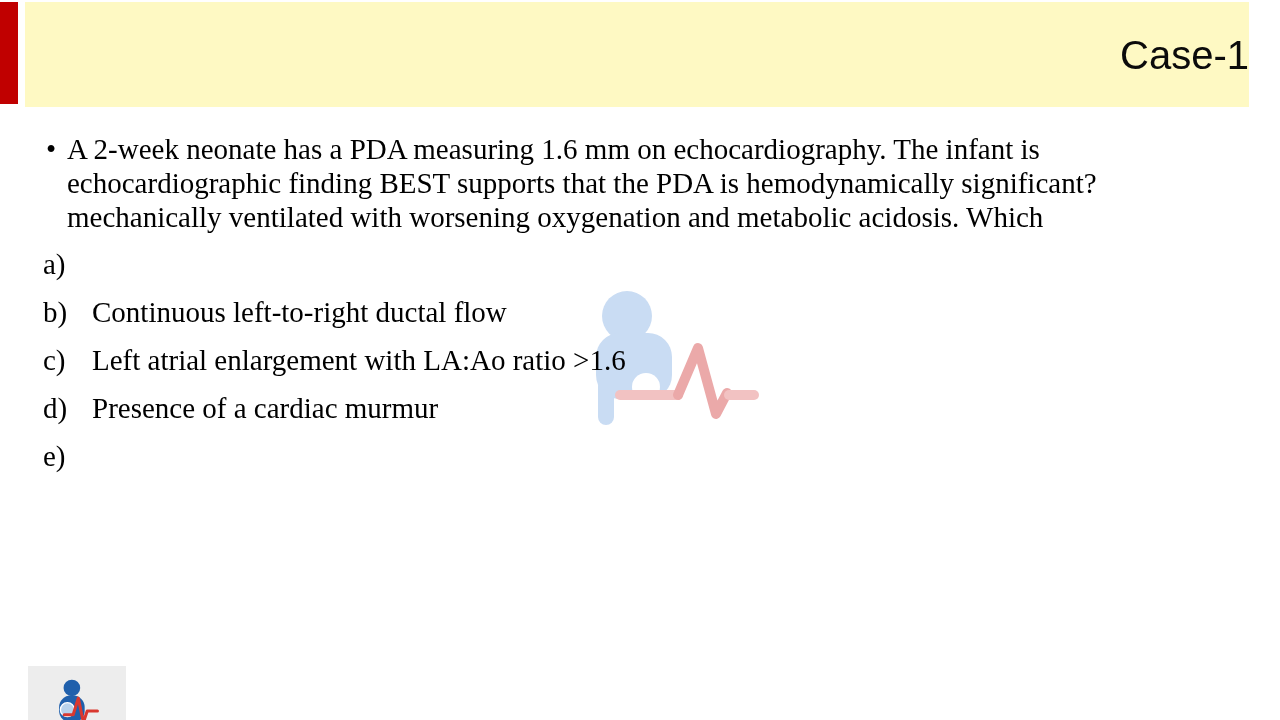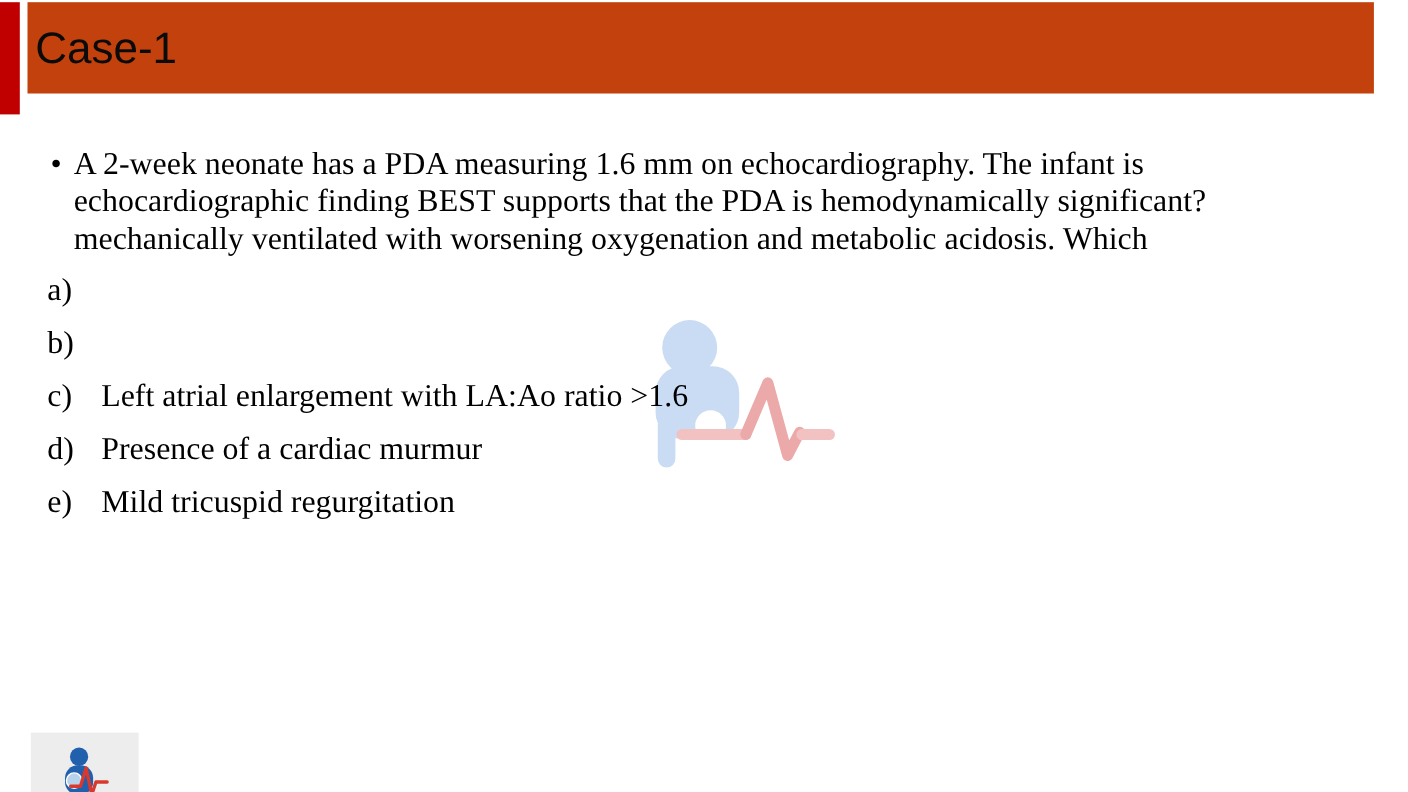--- a/index.html
+++ b/index.html
@@ -13,24 +13,24 @@
   }
 
   
   .accent-bar {
     position: absolute; left: 0; top: 2px;
     width: 18px; height: 102px;
     background: #c00000;
   }
   .header-bar {
     position: absolute; left: 25px; top: 2px;
-    width: 1224px; height: 83px;
-    background: #c2410c;
+    width: 1224px; height: 105px;
+    background: #fef9c3;
     display: flex; align-items: center;
-    box-sizing: border-box; padding-left: 7px;
+    box-sizing: border-box; padding-left: 7px; justify-content: flex-end;
   }
   .slide-title {
     font-family: "Liberation Sans", sans-serif;
     font-size: 40px; line-height: 1;
     color: #0b0b0b;
   }
 
   
   .watermark {
     position: absolute; left: 0; top: 0;
@@ -98,32 +98,32 @@
     <div>mechanically ventilated with worsening oxygenation and metabolic acidosis. Which</div>
   </div>
 </div>
 
 <div class="options">
   <div class="option">
     <div class="opt-letter">a)</div>
   </div>
   <div class="option">
     <div class="opt-letter">b)</div>
+    <div class="opt-text">Continuous left-to-right ductal flow</div>
   </div>
   <div class="option">
     <div class="opt-letter">c)</div>
     <div class="opt-text">Left atrial enlargement with LA:Ao ratio &gt;1.6</div>
   </div>
   <div class="option">
     <div class="opt-letter">d)</div>
     <div class="opt-text">Presence of a cardiac murmur</div>
   </div>
   <div class="option">
     <div class="opt-letter">e)</div>
-    <div class="opt-text">Mild tricuspid regurgitation</div>
   </div>
 </div>
 
 <div class="logo-card">
   <svg class="logo-icon" width="44" height="46" viewBox="0 0 34 36" xmlns="http://www.w3.org/2000/svg" aria-hidden="true">
     <circle cx="13" cy="7" r="6.5" fill="#2060ac"></circle>
     <rect x="3" y="13" width="20" height="21" rx="9" fill="#2060ac"></rect>
     <circle cx="9.5" cy="24" r="5.5" fill="#b8d2ec" stroke="#ffffff" stroke-width="1"></circle>
     <polyline points="7,28 14,28 18,15 22,34 25,25 33,25" fill="none" stroke="#d9382f" stroke-width="2.4" stroke-linecap="round" stroke-linejoin="round"></polyline>
   </svg>

